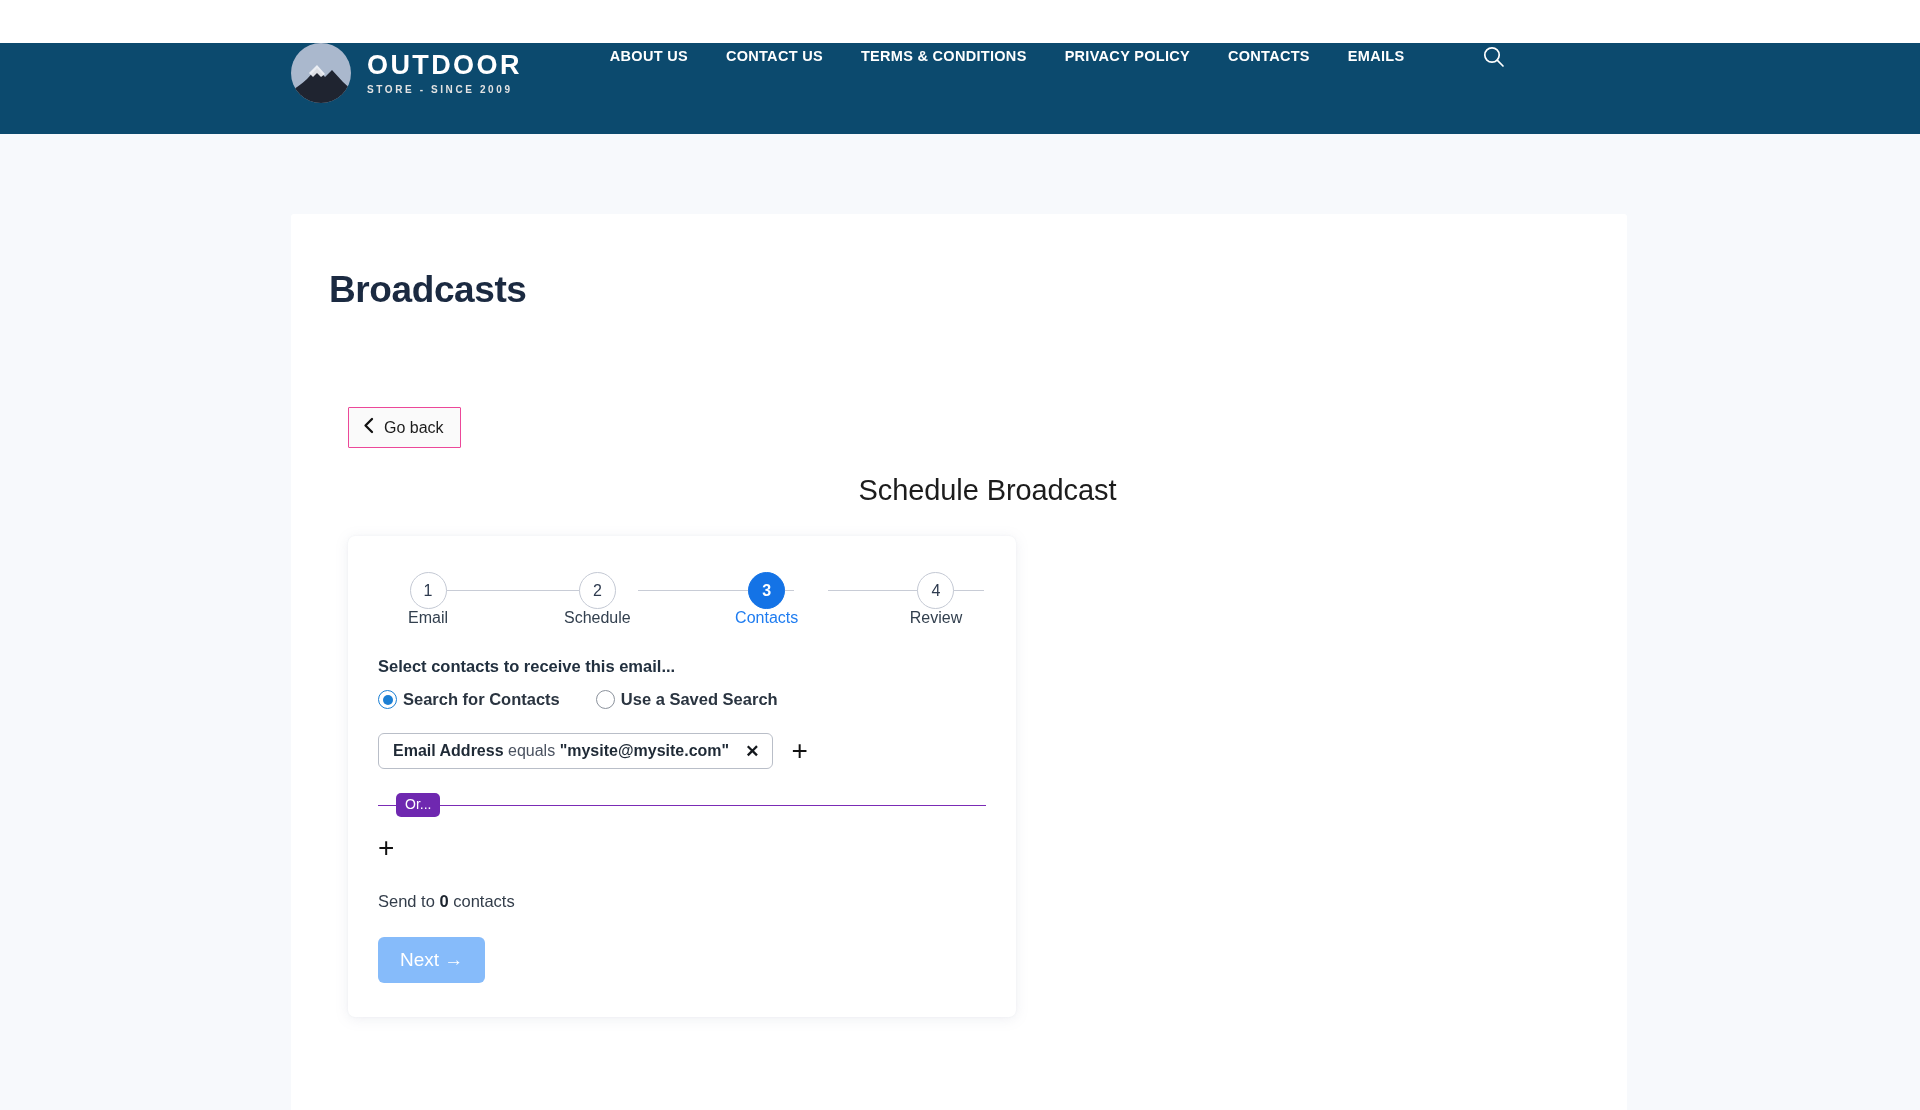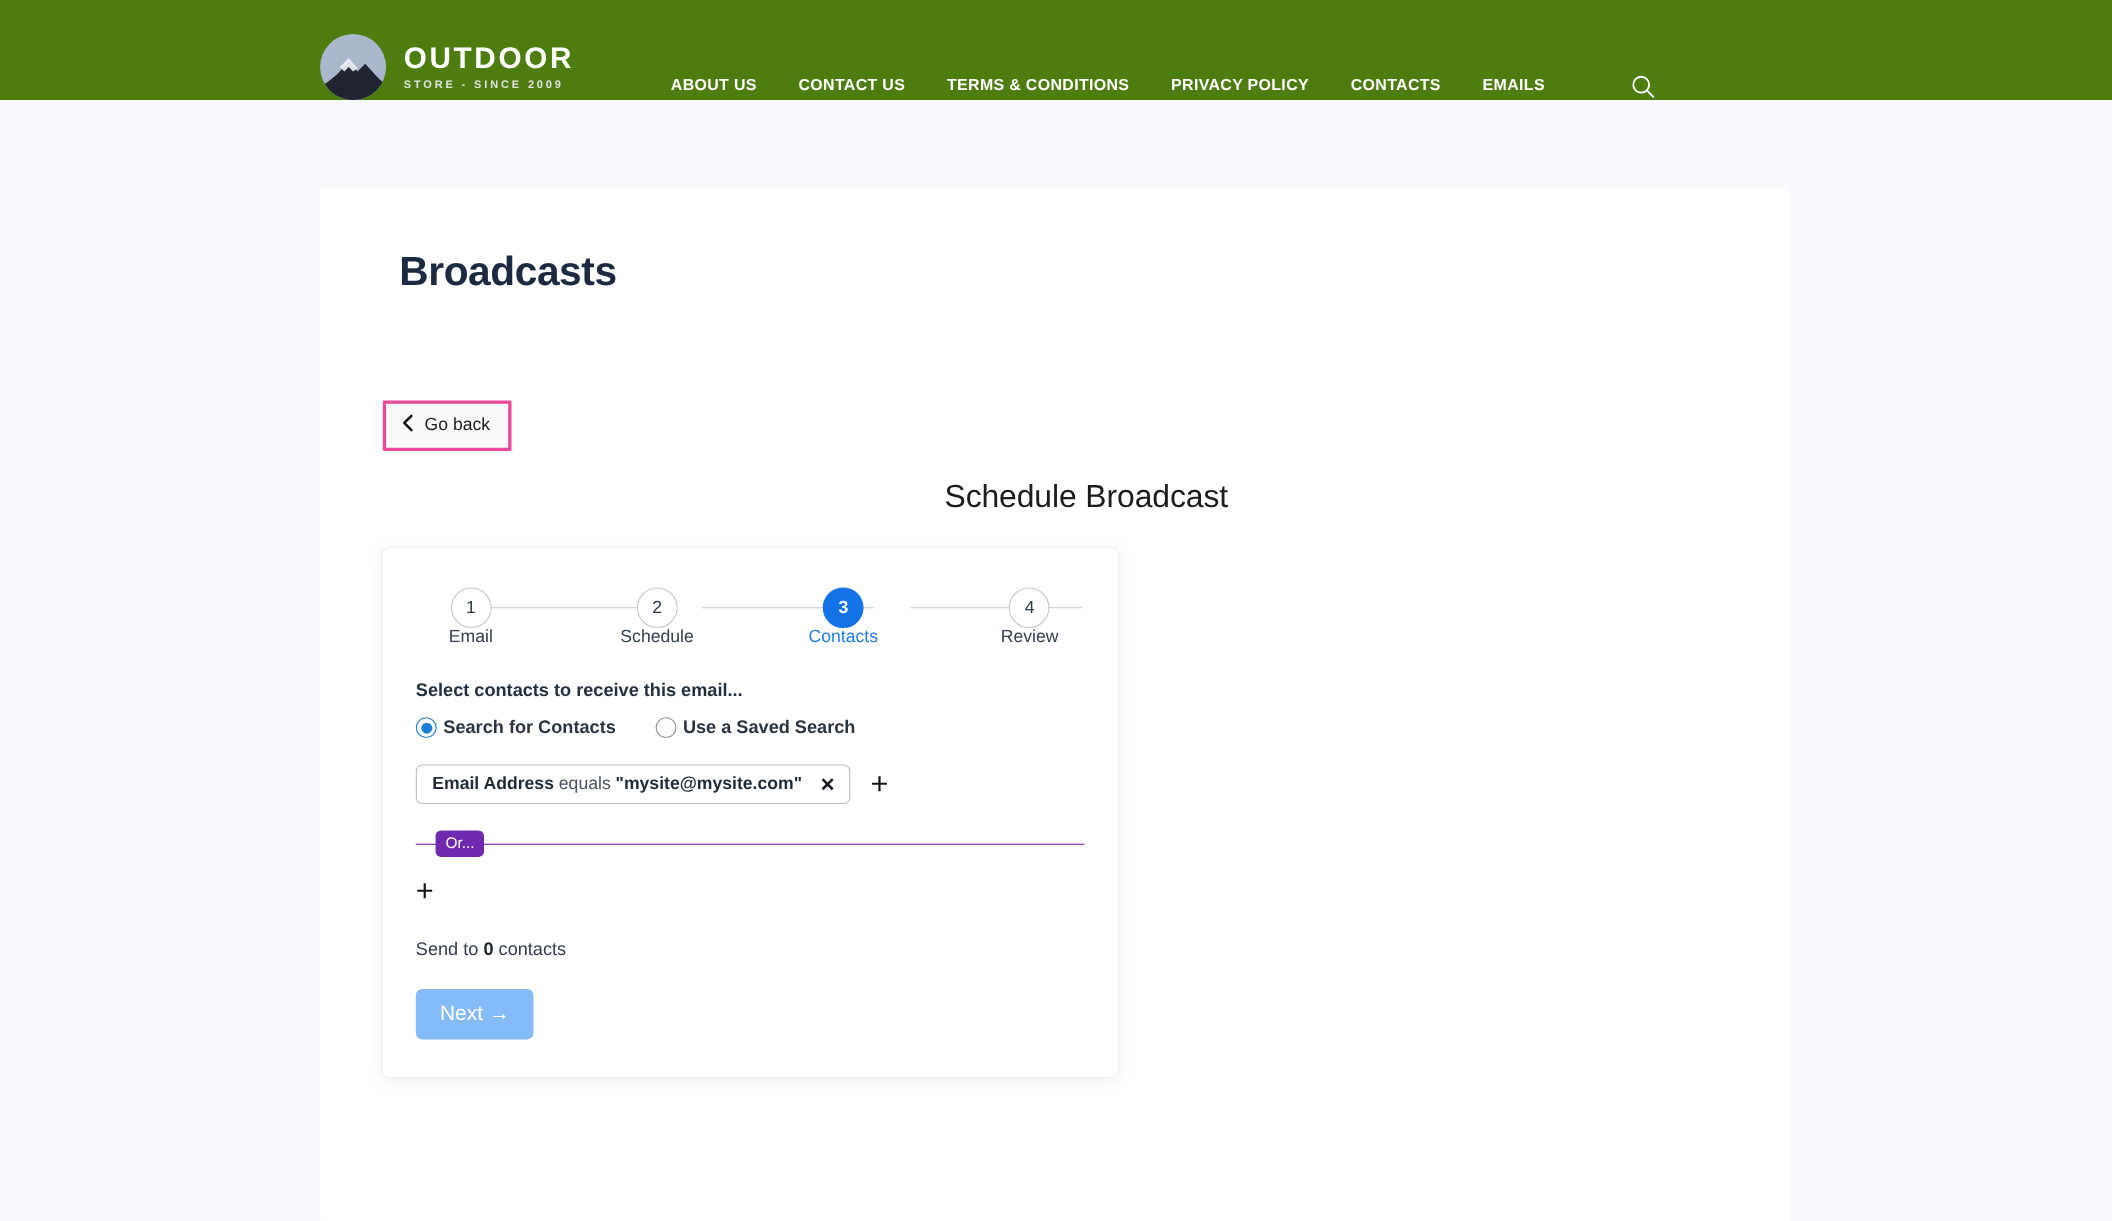--- a/index.html
+++ b/index.html
@@ -7,25 +7,26 @@
     width: 1920px;
     height: 1110px;
     background: #ffffff;
     font-family: "Liberation Sans", sans-serif;
     overflow: hidden;
   }
 
   
   .site-header {
     height: 91px;
-    background: #4d7c0f;
-    display: flex;
-    align-items: flex-end;
+    background: #0c4a6e;
+    display: flex;
+    align-items: flex-start;
     padding: 0 0 0 291px;
     position: relative;
+    margin-top: 43px;
   }
   .brand {
     display: flex;
     align-items: center;
     gap: 16px;
   }
   .brand-mark {
     width: 60px;
     height: 60px;
     border-radius: 50%;
@@ -91,30 +92,30 @@
     height: 940px;
     background: #ffffff;
     border-radius: 3px;
   }
 
   .page-title {
     font-size: 37px;
     font-weight: bold;
     color: #1b2a41;
     letter-spacing: -0.4px;
-    margin: 55px 0 0 72px;
+    margin: 55px 0 0 38px;
   }
 
   .go-back-btn {
     margin: 96px 0 0 57px;
     display: inline-flex;
     align-items: center;
     gap: 10px;
     background: #fafafa;
-    border: 3px solid #ec4899;
+    border: 1px solid #ec4899;
     padding: 9px 16px 9px 14px;
     font-size: 16px;
     color: #1c1c1c;
     cursor: pointer;
     font-family: "Liberation Sans", sans-serif;
     border-radius: 1px;
   }
 
   .section-title {
     font-size: 29px;

